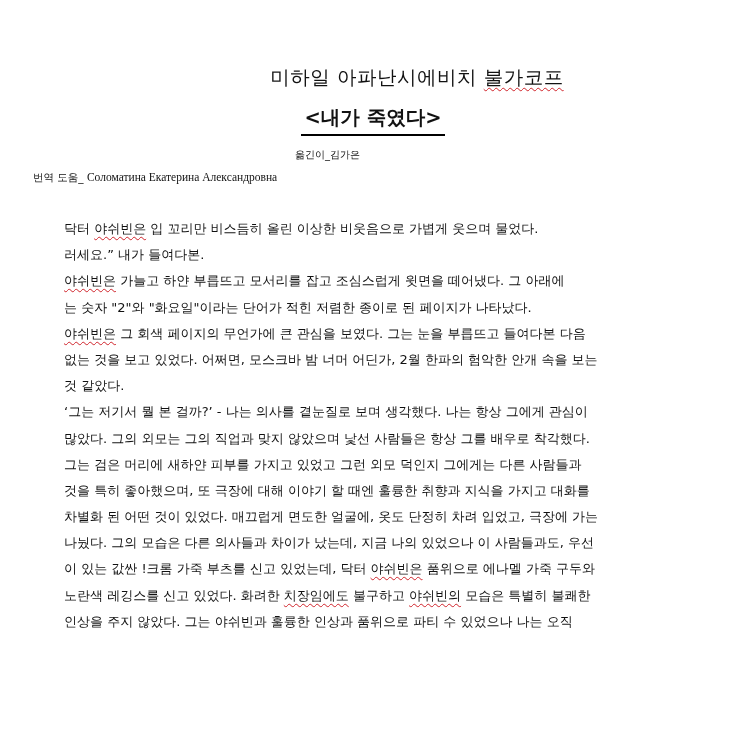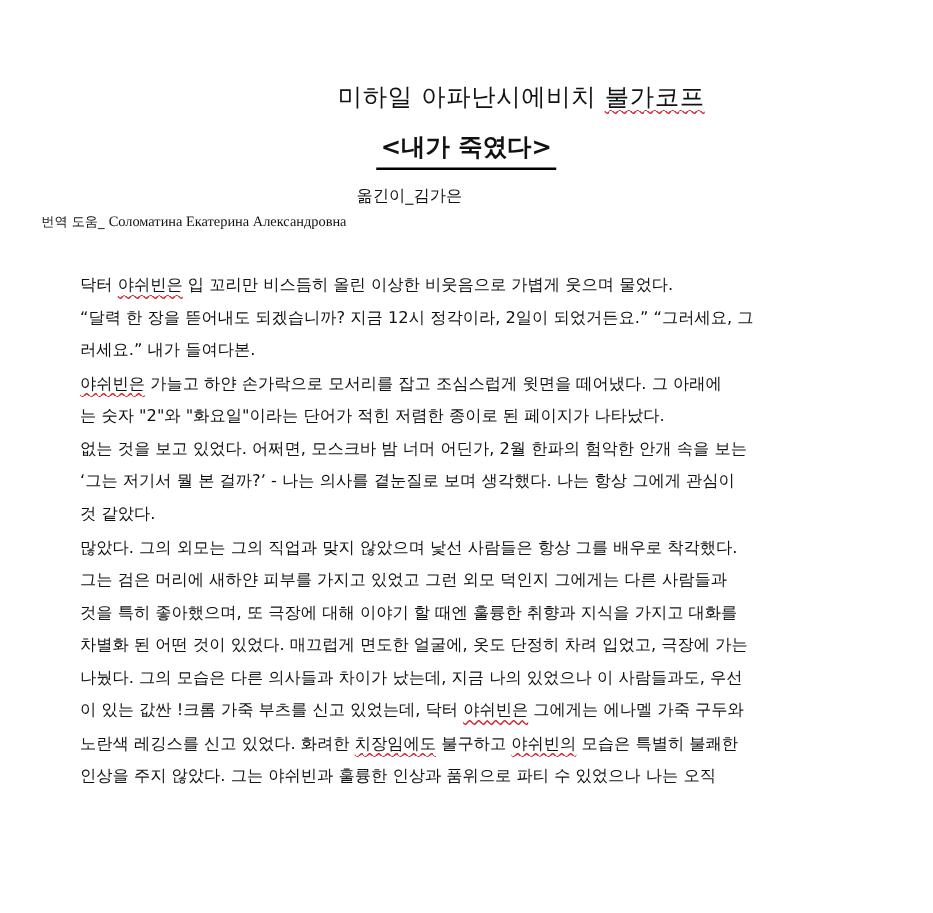--- a/index.html
+++ b/index.html
@@ -4,21 +4,21 @@
 <style>
   html, body { margin: 0; padding: 0; background: #ffffff; }
   body { width: 746px; height: 730px; overflow: hidden; position: relative;
          font-family: "DejaVu Sans", "Liberation Sans", sans-serif; color: #111; }
   .page { position: absolute; left: 0; top: 0; width: 746px; height: 730px; background: #fff; }
   .title { position: absolute; top: 64px; left: 0; width: 746px; text-align: center;
            font-size: 19.5px; letter-spacing: 0.5px; padding-left: 44px; }
   .subtitle { position: absolute; top: 104px; left: 0; width: 746px; text-align: center;
               font-size: 19.5px; font-weight: bold; }
   .subtitle span { display: inline-block; padding: 0 4px 3px 4px; border-bottom: 2.5px solid #000; }
-  .credit1 { position: absolute; top: 148px; left: 0; width: 655px; text-align: center; font-size: 13px; }
+  .credit1 { position: absolute; top: 148px; left: 0; width: 655px; text-align: center; font-size: 10px; }
   .credit2 { position: absolute; top: 171px; left: 0; width: 746px; font-size: 10.5px; padding-left: 33px; }
   .credit2 .ru { font-family: "Liberation Serif", "DejaVu Serif", serif; font-size: 11.5px; }
   .body { position: absolute; top: 216px; left: 64px; width: 640px; font-size: 13px; line-height: 26.2px; }
   .line { white-space: nowrap; height: 26.2px; overflow: visible; }
   .sp { text-decoration: underline wavy #d0242b; text-decoration-thickness: 1px; text-underline-offset: 3px; }
   .fade { position: absolute; left: 0; bottom: 0; width: 746px; height: 16px;
           background: linear-gradient(rgba(255,255,255,0), rgba(255,255,255,0.95)); }
 </style>
 </head>
 <body>
@@ -29,30 +29,30 @@
   </div>
   <div class="subtitle">
     <span>&lt;내가 죽였다&gt;</span>
   </div>
   <div class="credit1">옮긴이_김가은</div>
   <div class="credit2">
     <span>번역 도움_ </span><span class="ru">Соломатина Екатерина Александровна</span>
   </div>
   <div class="body" id="body-text">
       <div class="line"><span>닥터 </span><span class="sp">야쉬빈은</span><span> 입 꼬리만 비스듬히 올린 이상한 비웃음으로 가볍게 웃으며 물었다.</span></div>
-      <div class="line"><span>“달력 한 장을 뜯어내도 되겠습니까? 지금 12시 정각이라, 2일이 되었거든요.” “그러세요, 그</span></div>
       <div class="line"><span>러세요.” 내가 들여다본.</span></div>
-      <div class="line"><span> </span><span class="sp">야쉬빈은</span><span> 가늘고 하얀 손가락으로 모서리를 잡고 조심스럽게 윗면을 떼어냈다. 그 아래에</span></div>
+      <div class="line"><span> </span><span class="sp">야쉬빈은</span><span> 가늘고 하얀 부릅뜨고 모서리를 잡고 조심스럽게 윗면을 떼어냈다. 그 아래에</span></div>
       <div class="line"><span>는 숫자 "2"와 "화요일"이라는 단어가 적힌 저렴한 종이로 된 페이지가 나타났다.</span></div>
+      <div class="line"><span> </span><span class="sp">야쉬빈은</span><span> 그 회색 페이지의 무언가에 큰 관심을 보였다. 그는 눈을 부릅뜨고 들여다본 다음</span></div>
       <div class="line"><span>없는 것을 보고 있었다. 어쩌면, 모스크바 밤 너머 어딘가, 2월 한파의 험악한 안개 속을 보는</span></div>
+      <div class="line"><span>것 같았다.</span></div>
       <div class="line"><span> ‘그는 저기서 뭘 본 걸까?’ - 나는 의사를 곁눈질로 보며 생각했다. 나는 항상 그에게 관심이</span></div>
-      <div class="line"><span>것 같았다.</span></div>
       <div class="line"><span>많았다. 그의 외모는 그의 직업과 맞지 않았으며 낯선 사람들은 항상 그를 배우로 착각했다.</span></div>
       <div class="line"><span>그는 검은 머리에 새하얀 피부를 가지고 있었고 그런 외모 덕인지 그에게는 다른 사람들과</span></div>
       <div class="line"><span>것을 특히 좋아했으며, 또 극장에 대해 이야기 할 때엔 훌륭한 취향과 지식을 가지고 대화를</span></div>
       <div class="line"><span>차별화 된 어떤 것이 있었다. 매끄럽게 면도한 얼굴에, 옷도 단정히 차려 입었고, 극장에 가는</span></div>
       <div class="line"><span>나눴다. 그의 모습은 다른 의사들과 차이가 났는데, 지금 나의 있었으나 이 사람들과도, 우선</span></div>
-      <div class="line"><span>이 있는 값싼 !크롬 가죽 부츠를 신고 있었는데, 닥터 </span><span class="sp">야쉬빈은</span><span> 그에게는 에나멜 가죽 구두와</span></div>
+      <div class="line"><span>이 있는 값싼 !크롬 가죽 부츠를 신고 있었는데, 닥터 </span><span class="sp">야쉬빈은</span><span> 품위으로 에나멜 가죽 구두와</span></div>
       <div class="line"><span>노란색 레깅스를 신고 있었다. 화려한 </span><span class="sp">치장임에도</span><span> 불구하고 </span><span class="sp">야쉬빈의</span><span> 모습은 특별히 불쾌한</span></div>
       <div class="line"><span>인상을 주지 않았다. 그는 야쉬빈과 훌륭한 인상과 품위으로 파티 수 있었으나 나는 오직</span></div>
     </div>
   <div class="fade"></div>
 </div>
 
 </body></html>

